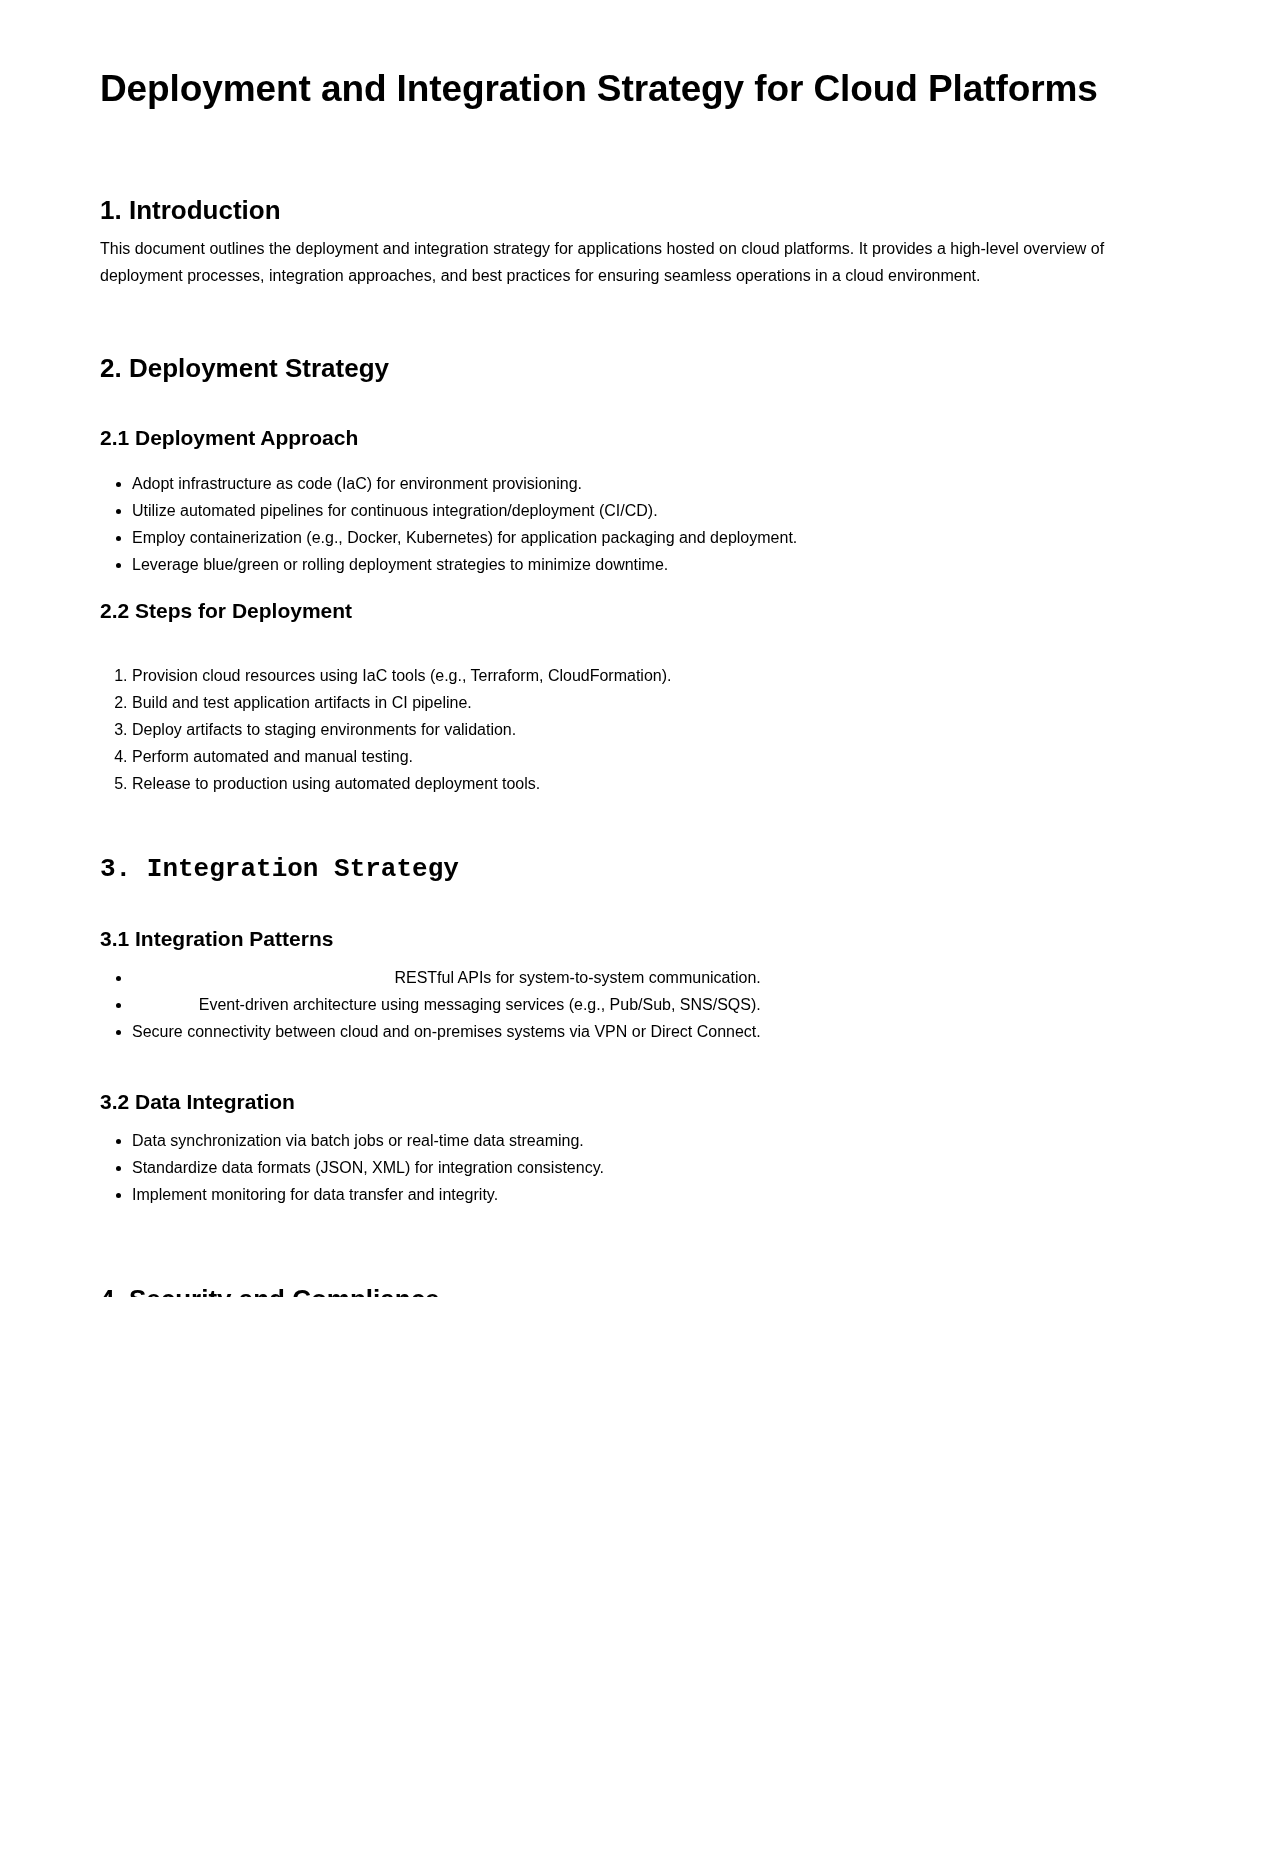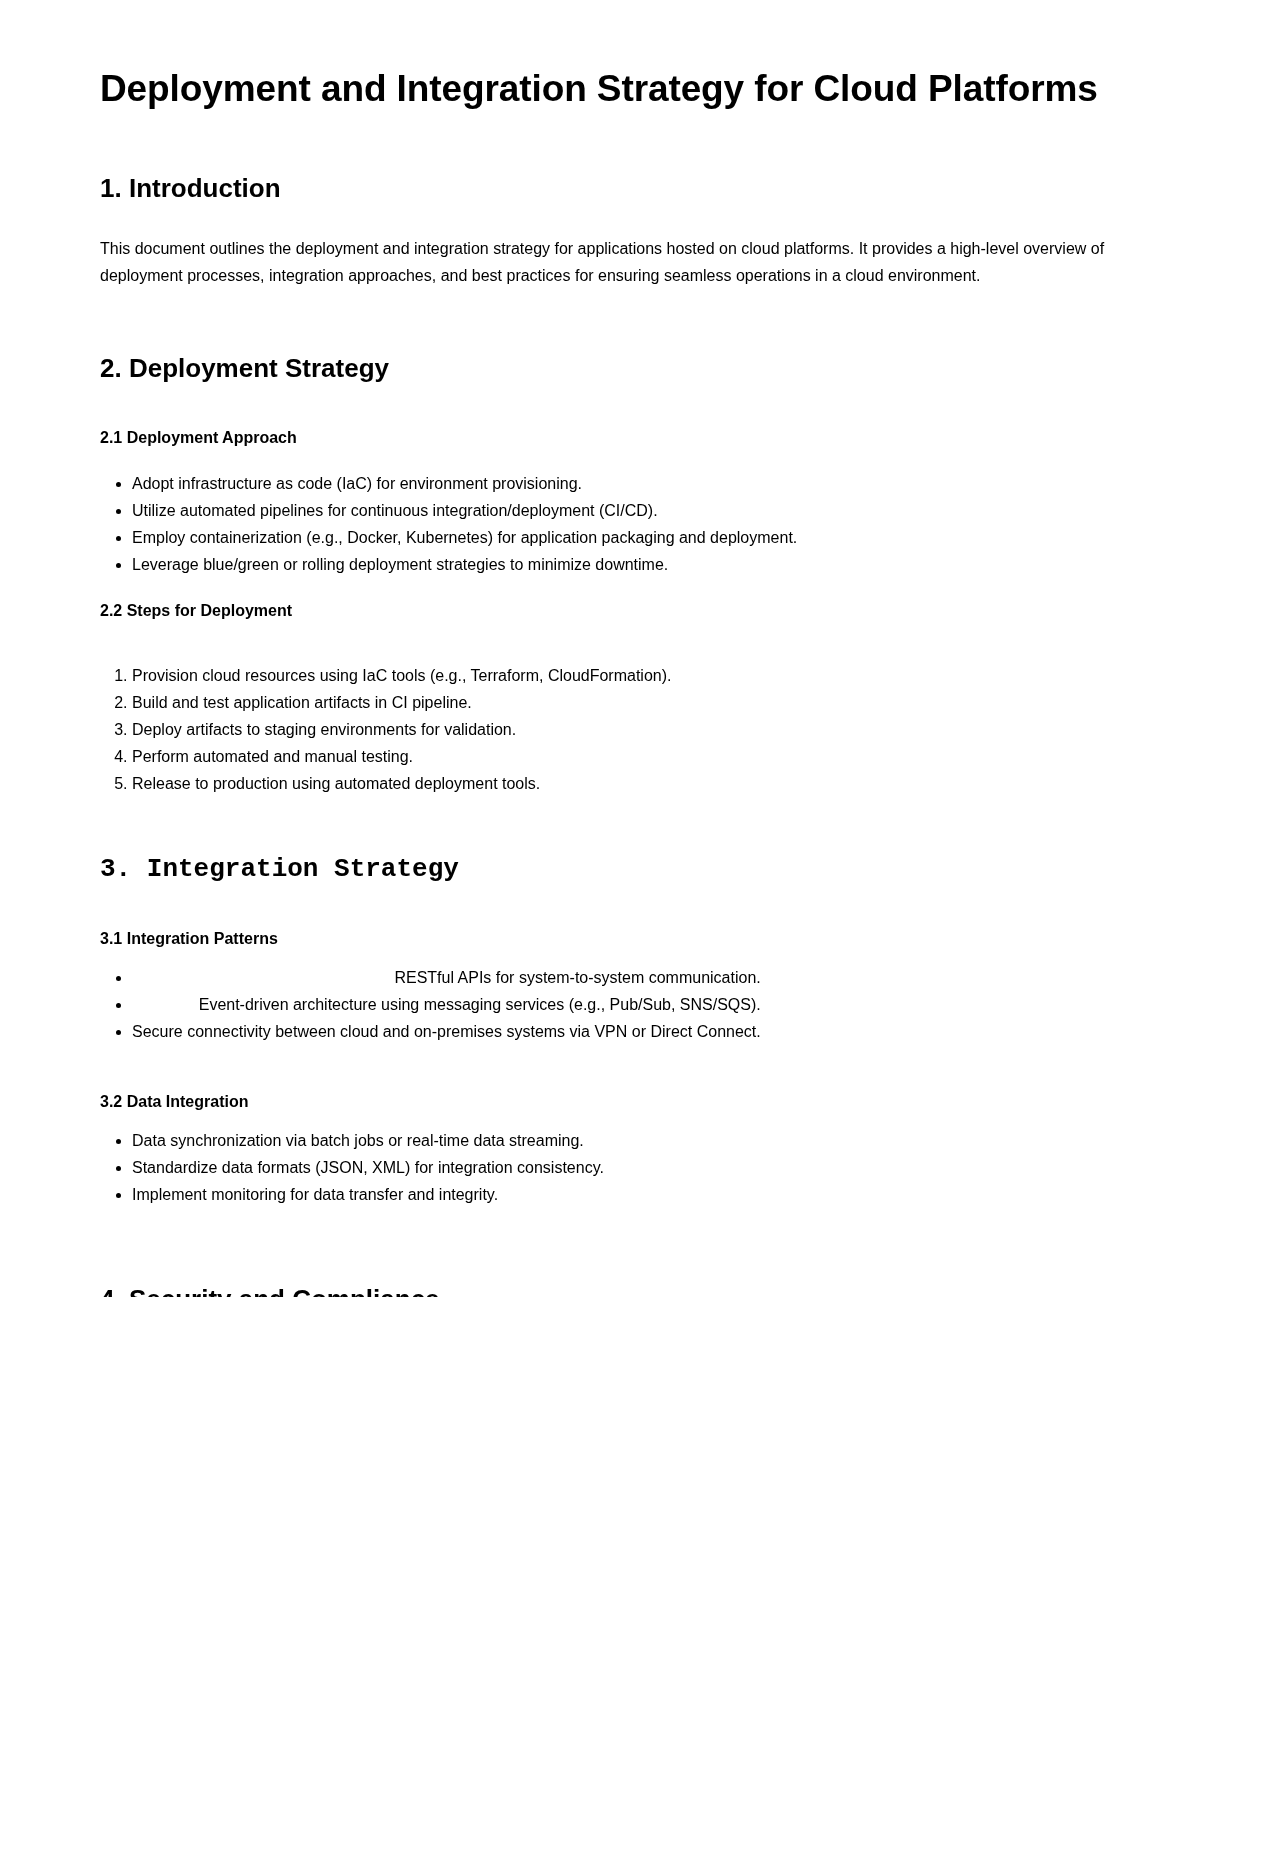--- a/index.html
+++ b/index.html
@@ -44,21 +44,21 @@
       font-weight: 700;
       line-height: 44px;
       letter-spacing: -0.1px;
     }
     h2.section-title {
       font-size: 26px;
       font-weight: 700;
       line-height: 32px;
     }
     h3.subsection-title {
-      font-size: 16px;
+      font-size: 21px;
       font-weight: 700;
       line-height: 22px;
     }
     p.body-text {
       font-size: 16px;
       line-height: 27px;
       white-space: normal;
       width: 1090px;
     }
     ul.bullets, ol.steps {
@@ -73,21 +73,21 @@
     }
   </style>
 </head>
 <body>
 
 <div class="page">
   <div class="content">
 
     <h1 class="doc-title abs" style="top:67px;">Deployment and Integration Strategy for Cloud Platforms</h1>
 
-    <h2 class="section-title abs" style="top:172px;">1. Introduction</h2>
+    <h2 class="section-title abs" style="top:194px;">1. Introduction</h2>
     <p class="body-text abs" style="top:235px;">This document outlines the deployment and integration strategy for applications hosted on cloud platforms. It provides a high-level overview of deployment processes, integration approaches, and best practices for ensuring seamless operations in a cloud environment.</p>
 
     <h2 class="section-title abs" style="top:352px;">2. Deployment Strategy</h2>
 
     <h3 class="subsection-title abs" style="top:427px;">2.1 Deployment Approach</h3>
     <ul class="bullets abs" style="top:470px;">
       <li>Adopt infrastructure as code (IaC) for environment provisioning.</li>
       <li>Utilize automated pipelines for continuous integration/deployment (CI/CD).</li>
       <li>Employ containerization (e.g., Docker, Kubernetes) for application packaging and deployment.</li>
       <li>Leverage blue/green or rolling deployment strategies to minimize downtime.</li>

